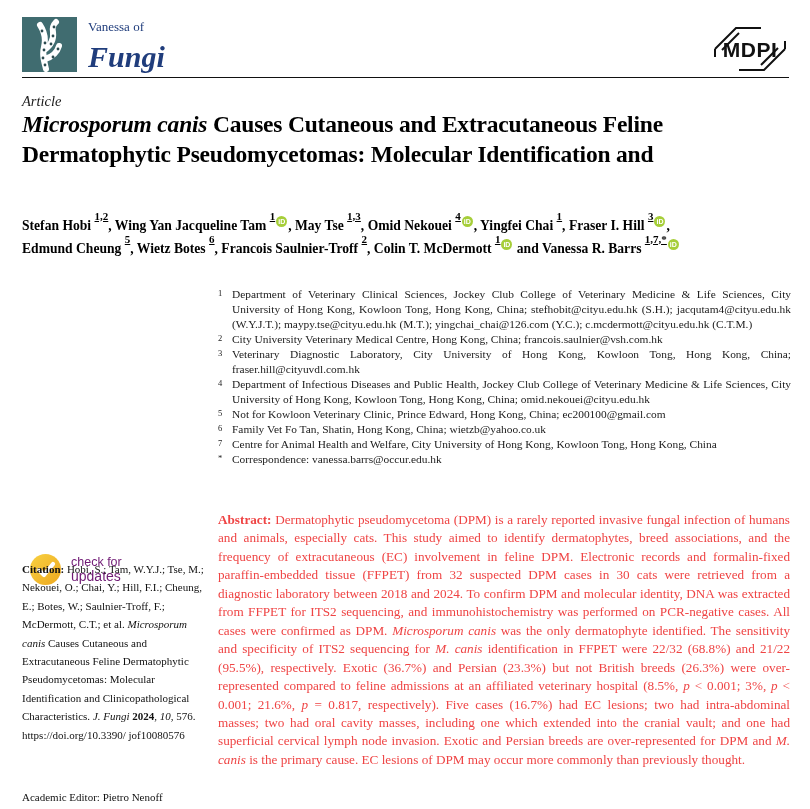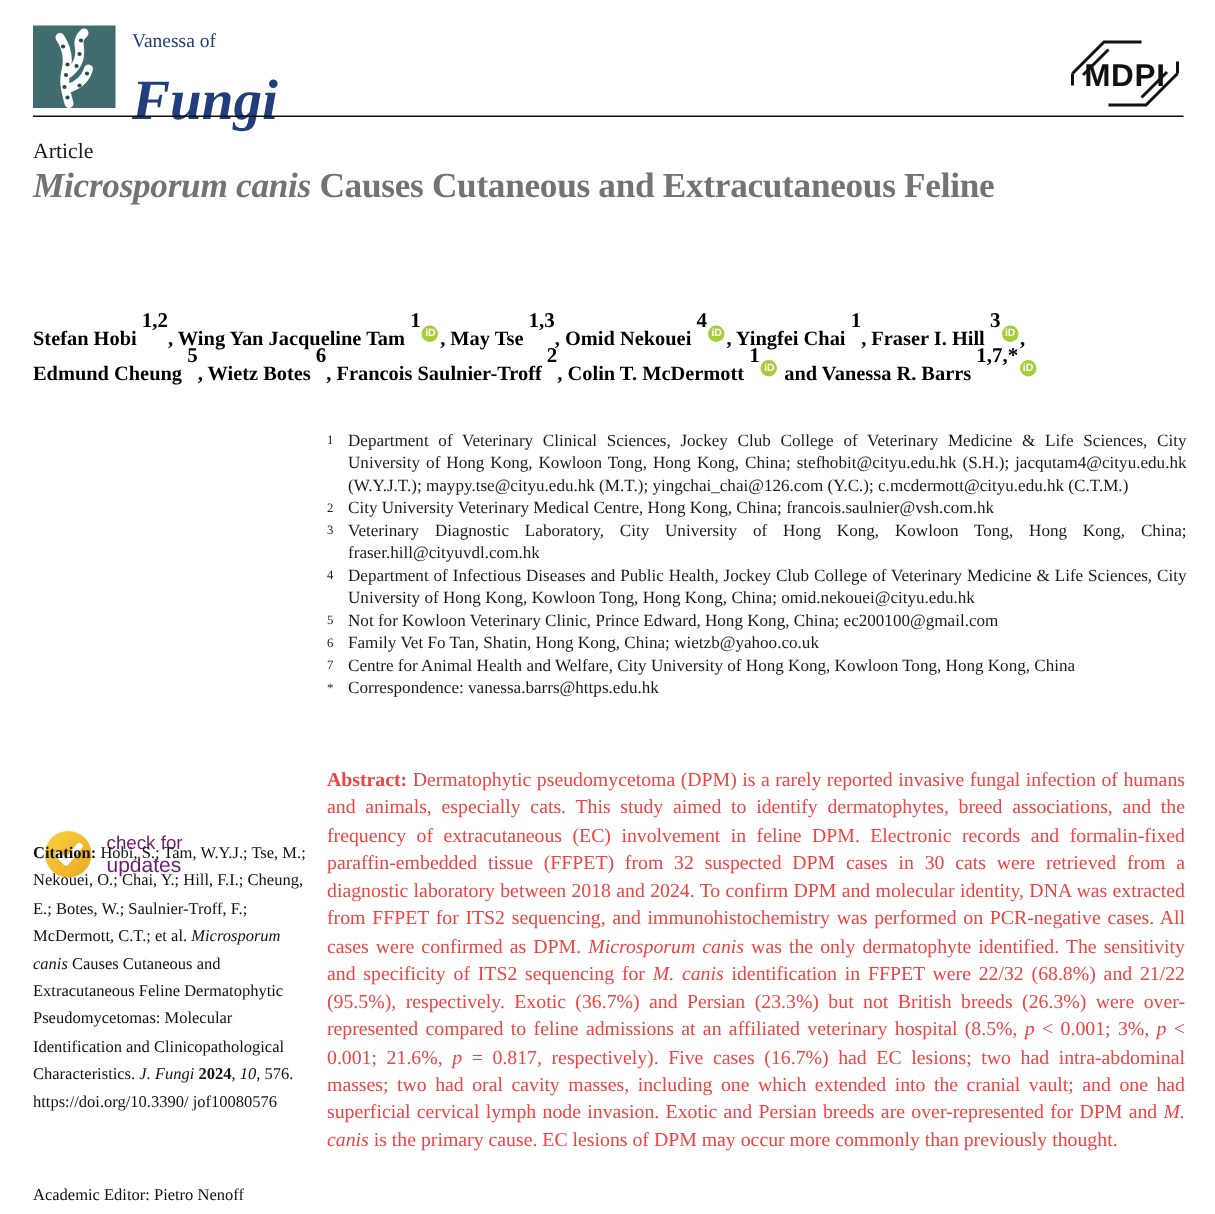--- a/index.html
+++ b/index.html
@@ -9,29 +9,29 @@
     -webkit-font-smoothing:antialiased;
   }
   .it{font-style:italic;}
   .bd{font-weight:bold;}
   sup{font-size:0.68em;line-height:0;position:relative;top:-0.45em;}
 
   
   .logo-square{position:absolute;left:22px;top:17px;width:55px;height:55px;background:#406c70;}
   .journal-wordmark{position:absolute;left:88px;top:20px;color:#203d7c;}
   .journal-prefix{font-size:13px;line-height:14px;}
-  .journal-name{font-size:38px;line-height:30px;font-weight:bold;font-style:italic;margin-top:18px;}
+  .journal-name{font-size:30px;line-height:30px;font-weight:bold;font-style:italic;margin-top:8px;}
   .mdpi-logo{position:absolute;right:20px;top:24px;width:80px;height:50px;text-align:center;}
   .header-rule{position:absolute;left:22px;right:21px;top:77px;border-top:1.7px solid #111;}
 
   
-  .article-type{position:absolute;left:22px;top:93px;font-size:14.5px;}
-  .page-title{position:absolute;left:22px;top:110px;width:776px;font-size:23.5px;font-weight:bold;line-height:29.6px;letter-spacing:-0.2px;color:#737373;}
+  .article-type{position:absolute;left:22px;top:93px;font-style:italic;font-size:14.5px;}
+  .page-title{position:absolute;left:22px;top:110px;width:776px;font-size:23.5px;font-weight:bold;line-height:29.6px;letter-spacing:-0.2px;color:#000000;}
   .authors-line{position:absolute;left:22px;top:214px;width:776px;font-size:13.6px;font-weight:bold;line-height:23px;color:#000;}
-  .authors-line sup{font-size:14px;}
+  .authors-line sup{font-size:11px;text-decoration:underline;}
 
   .orcid-icon{
     display:inline-block;width:11px;height:11px;border-radius:50%;
     background:#a6ce39;color:#fff;font:bold 7px "Liberation Sans",sans-serif;
     text-align:center;line-height:11px;vertical-align:super;margin:0 1px 0 1px;
   }
 
   
   .affiliations{position:absolute;left:218px;top:287px;width:573px;font-size:11.4px;line-height:15px;}
   .aff-row{display:flex;}
@@ -94,21 +94,21 @@
       <path d="M5,25 L5,33"></path>
       <path d="M75,25 L75,17"></path>
     </g>
     <text x="40" y="33" text-anchor="middle" font-family="Liberation Sans, sans-serif" font-size="21" font-weight="bold" letter-spacing="0.5" fill="#111">MDPI</text>
   </svg>
 </div>
 
 <div class="header-rule"></div>
 
 <div class="article-type">Article</div>
-<h1 class="page-title" style="margin:0;"><span class="it">Microsporum canis</span><span> Causes Cutaneous and Extracutaneous Feline</span><br><br></h1>
+<h1 class="page-title" style="margin:0;"><span class="it">Microsporum canis</span><span> Causes Cutaneous and Extracutaneous Feline</span><br><span>Dermatophytic Pseudomycetomas: Molecular Identification and</span><br></h1>
 <div class="authors-line"><span>Stefan Hobi </span><sup>1,2</sup><span>, Wing Yan Jacqueline Tam </span><sup>1</sup><span class="orcid-icon">iD</span><span>, May Tse </span><sup>1,3</sup><span>, Omid Nekouei </span><sup>4</sup><span class="orcid-icon">iD</span><span>, Yingfei Chai </span><sup>1</sup><span>, Fraser I. Hill </span><sup>3</sup><span class="orcid-icon">iD</span><span>,</span><br><span>Edmund Cheung </span><sup>5</sup><span>, Wietz Botes </span><sup>6</sup><span>, Francois Saulnier-Troff </span><sup>2</sup><span>, Colin T. McDermott </span><sup>1</sup><span class="orcid-icon">iD</span><span> and Vanessa R. Barrs </span><sup>1,7,*</sup><span class="orcid-icon">iD</span></div>
 
 <div class="affiliations">
   <div class="aff-row">
     <span class="aff-marker">1</span>
     <span class="aff-text">Department of Veterinary Clinical Sciences, Jockey Club College of Veterinary Medicine &amp; Life Sciences, City University of Hong Kong, Kowloon Tong, Hong Kong, China; stefhobit@cityu.edu.hk (S.H.); jacqutam4@cityu.edu.hk (W.Y.J.T.); maypy.tse@cityu.edu.hk (M.T.); yingchai_chai@126.com (Y.C.); c.mcdermott@cityu.edu.hk (C.T.M.)</span>
   </div>
   <div class="aff-row">
     <span class="aff-marker">2</span>
     <span class="aff-text">City University Veterinary Medical Centre, Hong Kong, China; francois.saulnier@vsh.com.hk</span>
@@ -128,21 +128,21 @@
   <div class="aff-row">
     <span class="aff-marker">6</span>
     <span class="aff-text">Family Vet Fo Tan, Shatin, Hong Kong, China; wietzb@yahoo.co.uk</span>
   </div>
   <div class="aff-row">
     <span class="aff-marker">7</span>
     <span class="aff-text">Centre for Animal Health and Welfare, City University of Hong Kong, Kowloon Tong, Hong Kong, China</span>
   </div>
   <div class="aff-row">
     <span class="aff-marker">*</span>
-    <span class="aff-text">Correspondence: vanessa.barrs@https.edu.hk</span>
+    <span class="aff-text">Correspondence: vanessa.barrs@occur.edu.hk</span>
   </div>
 </div>
 
 <div class="abstract"><span class="bd">Abstract: </span><span>Dermatophytic pseudomycetoma (DPM) is a rarely reported invasive fungal infection of humans and animals, especially cats. This study aimed to identify dermatophytes, breed associations, and the frequency of extracutaneous (EC) involvement in feline DPM. Electronic records and formalin-fixed paraffin-embedded tissue (FFPET) from 32 suspected DPM cases in 30 cats were retrieved from a diagnostic laboratory between 2018 and 2024. To confirm DPM and molecular identity, DNA was extracted from FFPET for ITS2 sequencing, and immunohistochemistry was performed on PCR-negative cases. All cases were confirmed as DPM. </span><span class="it">Microsporum canis</span><span> was the only dermatophyte identified. The sensitivity and specificity of ITS2 sequencing for </span><span class="it">M. canis</span><span> identification in FFPET were 22/32 (68.8%) and 21/22 (95.5%), respectively. Exotic (36.7%) and Persian (23.3%) but not British breeds (26.3%) were over-represented compared to feline admissions at an affiliated veterinary hospital (8.5%, </span><span class="it">p</span><span> &lt; 0.001; 3%, </span><span class="it">p</span><span> &lt; 0.001; 21.6%, </span><span class="it">p</span><span> = 0.817, respectively). Five cases (16.7%) had EC lesions; two had intra-abdominal masses; two had oral cavity masses, including one which extended into the cranial vault; and one had superficial cervical lymph node invasion. Exotic and Persian breeds are over-represented for DPM and </span><span class="it">M. canis</span><span> is the primary cause. EC lesions of DPM may occur more commonly than previously thought.</span></div>
 
 <div class="update-badge">
   <div class="badge-circle"></div>
   <svg class="badge-check" viewBox="0 0 31 31">
     <path d="M9,16 L14,21 L23,10" fill="none" stroke="#ffffff" stroke-width="4.2" stroke-linecap="round" stroke-linejoin="round"></path>
   </svg>

